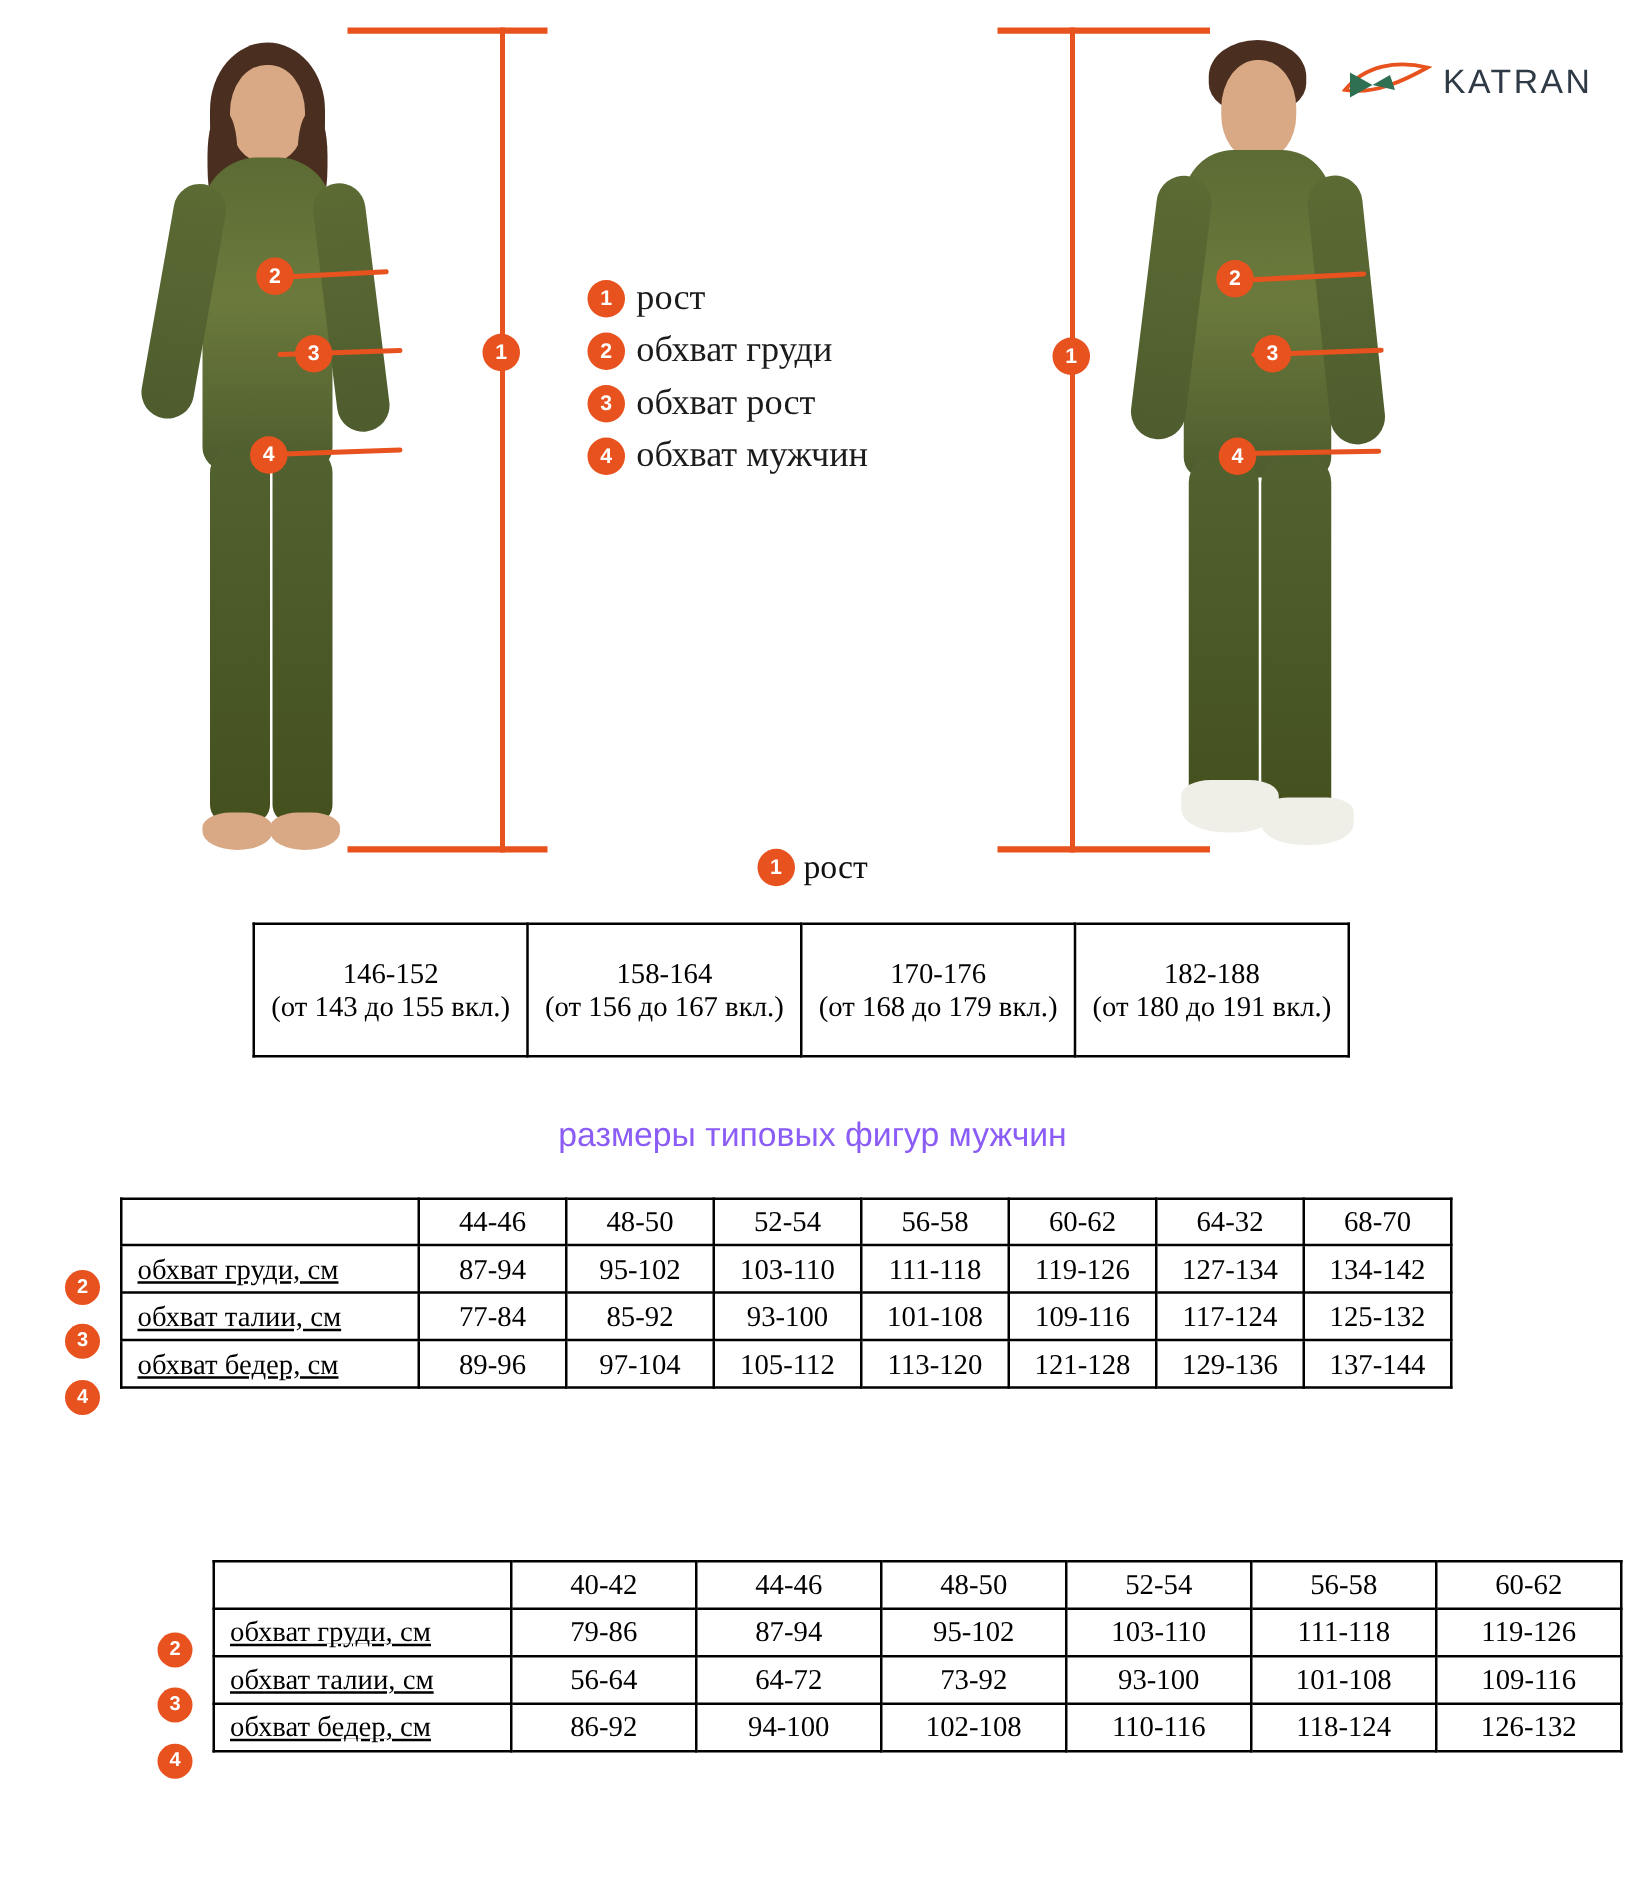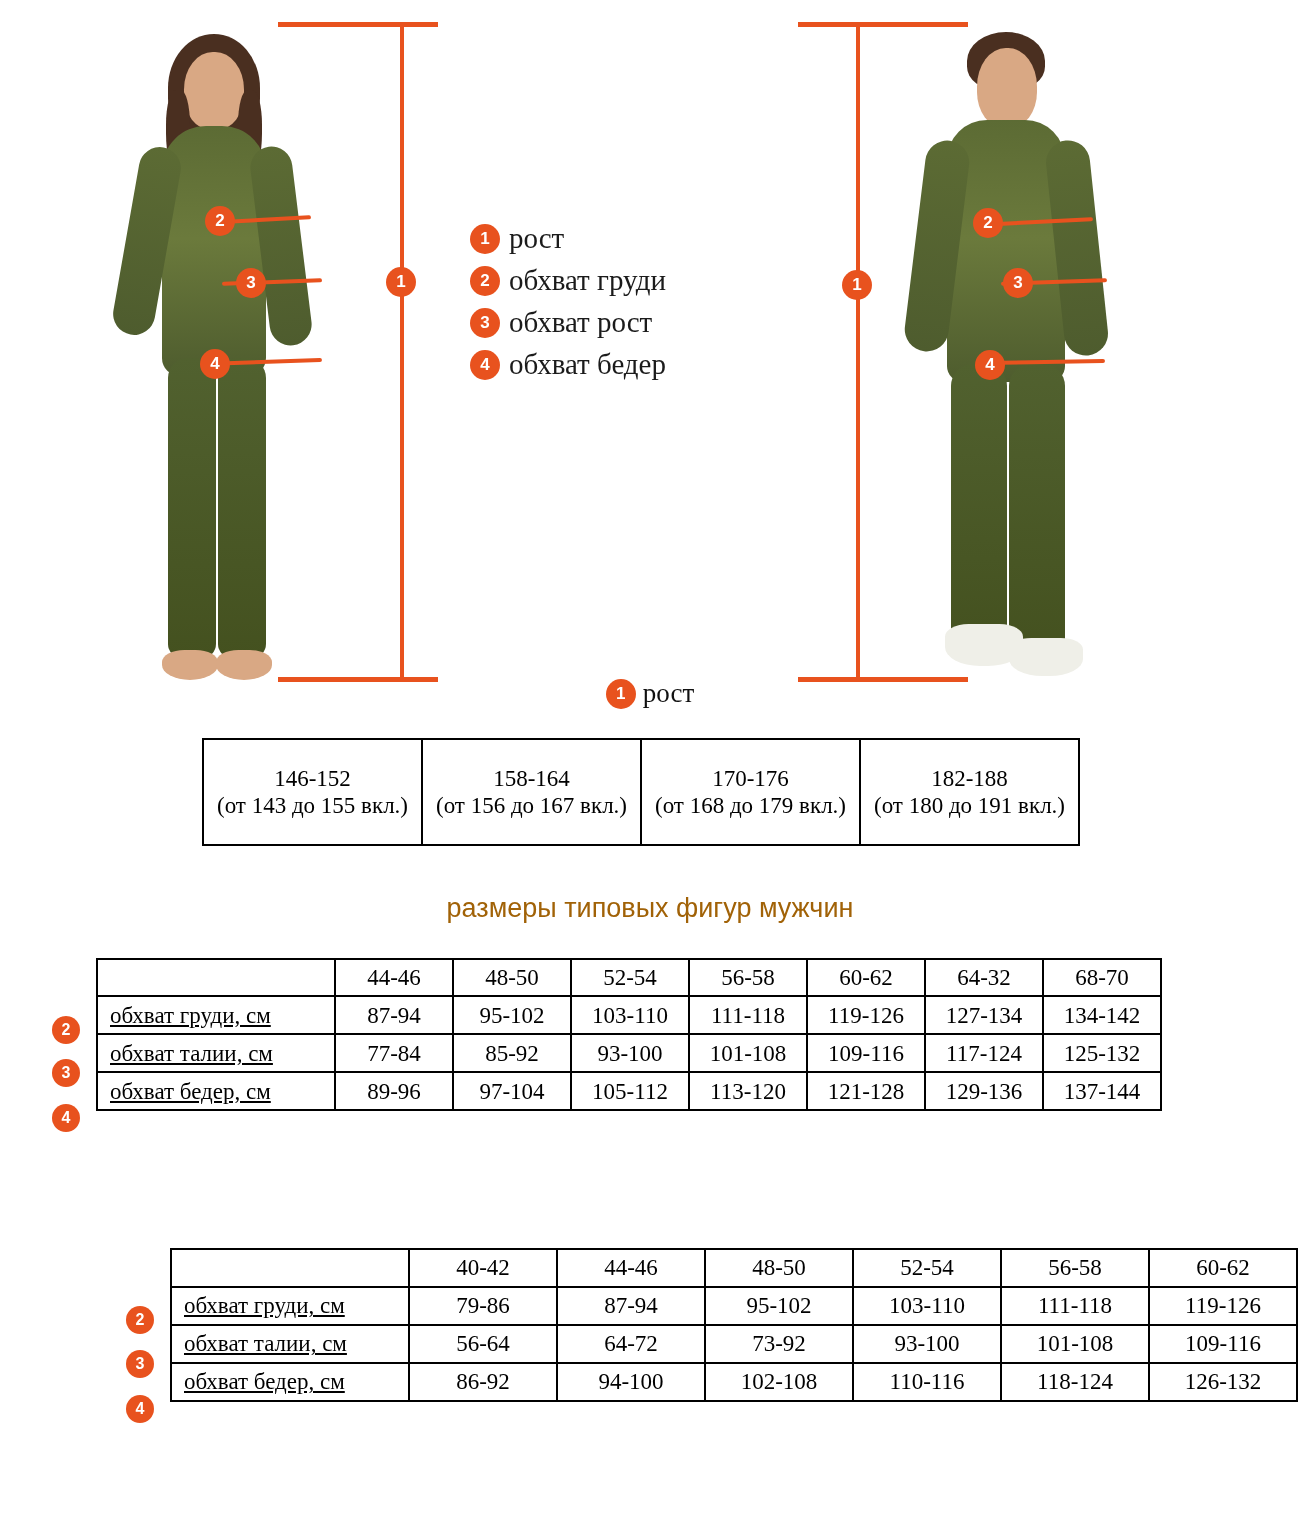--- a/index.html
+++ b/index.html
@@ -84,21 +84,21 @@
     border: 2px solid #000; text-align: center; font-weight: normal;
     font-family: "Liberation Serif", serif; font-size: 23px; color: #000;
     padding: 4px 6px; line-height: 1.18;
   }
 
   .height-table { position: absolute; left: 202px; top: 738px; width: 878px; padding-left: 45px; }
   .height-table td { width: 25%; height: 106px; vertical-align: middle; }
 
   .section-title {
     position: absolute; left: 0; right: 0; text-align: center;
-    font-size: 27px; font-family: "Liberation Sans", sans-serif; color: #a16207;
+    font-size: 27px; font-family: "Liberation Sans", sans-serif; color: #8b5cf6;
   }
   .title-men   { top: 893px; }
   .title-women { top: 1183px; }
 
   .men-table   { position: absolute; left: 96px; top: 958px; }
   .women-table { position: absolute; left: 170px; top: 1248px; }
 
   .men-table .lbl-col, .women-table .lbl-col {
     text-align: left; padding-left: 12px; width: 238px; white-space: nowrap; text-decoration: underline;
   }
@@ -113,20 +113,30 @@
     background: #e8521e; color: #fff; font-size: 16px; font-weight: bold;
     display: flex; align-items: center; justify-content: center;
     font-family: "Liberation Sans", sans-serif;
   }
 </style>
 </head>
 <body>
 
 <div class="page">
 
+  <div class="logo">
+    <div class="logo-mark">
+      <svg width="74" height="46" viewBox="0 0 74 46">
+        <path d="M4 30 C20 10, 46 6, 70 12 C52 22, 28 34, 4 30 Z" fill="none" stroke="#e8521e" stroke-width="3"></path>
+        <path d="M8 16 L26 26 L8 36 Z" fill="#2f6f52"></path>
+        <path d="M26 26 L40 18 L44 30 Z" fill="#2f6f52"></path>
+      </svg>
+    </div>
+    <div class="logo-text">KATRAN</div>
+  </div>
 
   <div class="figure-zone">
 
     <div class="person person-female">
       <div class="body-wrap">
         <div class="hair" style="left:58px;  top:6px;   width:92px; height:108px;"></div>
         <div class="head" style="left:74px;  top:24px;  width:60px; height:78px;"></div>
         <div class="hair" style="left:56px;  top:62px;  width:24px; height:86px; border-radius:40% 40% 50% 50%;"></div>
         <div class="hair" style="left:128px; top:62px;  width:24px; height:86px; border-radius:40% 40% 50% 50%;"></div>
 
@@ -196,21 +206,21 @@
     <div class="legend-row">
       <span class="badge">2</span>
       <span class="legend-label">обхват груди</span>
     </div>
     <div class="legend-row">
       <span class="badge">3</span>
       <span class="legend-label">обхват рост</span>
     </div>
     <div class="legend-row">
       <span class="badge">4</span>
-      <span class="legend-label">обхват бедер</span>
+      <span class="legend-label">обхват мужчин</span>
     </div>
   </div>
 
   <div class="rost-caption">
     <span class="badge">1</span>
     <span class="txt">рост</span>
   </div>
 
   <table class="tbl height-table">
     <tbody>

